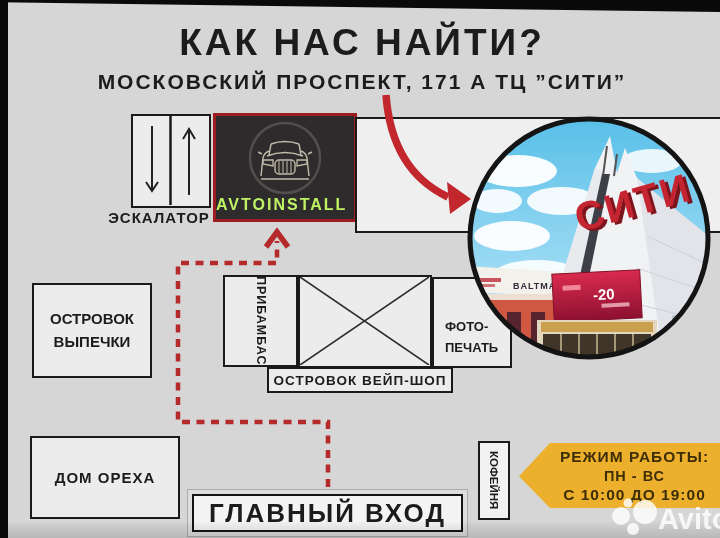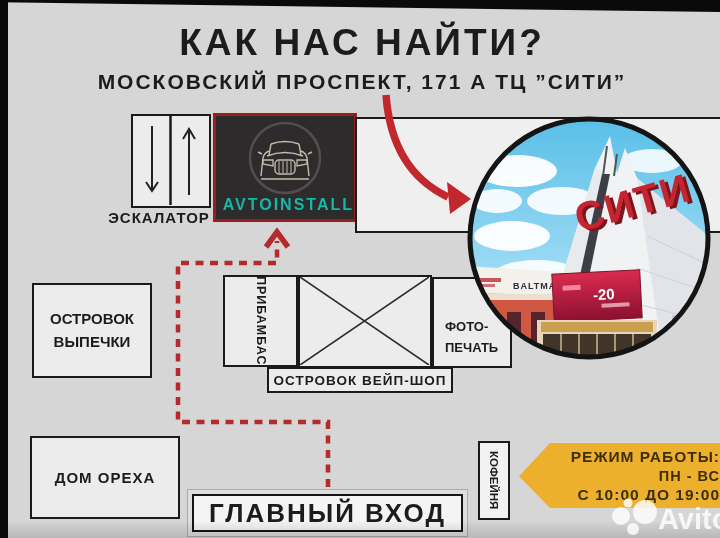--- a/index.html
+++ b/index.html
@@ -13,22 +13,22 @@
             background:linear-gradient(180deg,rgba(0,0,0,0.02),rgba(0,0,0,0.14));}
   .title{left:110px;top:22px;width:504px;text-align:center;font-size:37px;font-weight:bold;
          letter-spacing:3px;}
   .subtitle{left:55px;top:70px;width:614px;text-align:center;font-size:21px;font-weight:bold;
          letter-spacing:2px;}
   .mapbox{background:#ececec;border:2.5px solid #1a1a1a;}
   .esc-box{left:131px;top:114px;width:80px;height:94px;}
   .esc-label{left:106px;top:209px;width:106px;text-align:center;font-size:15px;font-weight:bold;letter-spacing:1px;}
   .store-box{left:213px;top:113px;width:144px;height:109px;background:#2d2b2c;
              border:3px solid #9c1d20;}
-  .store-name{position:absolute;left:0;right:0;bottom:5px;text-align:right;font-size:16px;
-              font-weight:bold;letter-spacing:2px;color:#14b8a6;}
+  .store-name{position:absolute;left:0;right:0;bottom:5px;text-align:left;font-size:16px;
+              font-weight:bold;letter-spacing:2px;color:#bef264;}
   .back-box{left:355px;top:117px;width:365px;height:116px;background:#efefef;
             border:2.5px solid #1a1a1a;border-right:none;}
   .photo-circle{left:467px;top:116px;width:244px;height:244px;}
   .bakery-box{left:32px;top:283px;width:120px;height:95px;display:flex;align-items:center;
               justify-content:center;text-align:center;font-size:15px;font-weight:bold;line-height:1.5;}
   .pribambas-box{left:223px;top:275px;width:75px;height:92px;display:flex;align-items:center;
               justify-content:center;}
   .vtext{writing-mode:vertical-rl;text-orientation:mixed;font-size:12.5px;font-weight:bold;letter-spacing:1px;}
   .x-box{left:298px;top:275px;width:134px;height:93px;}
   .photo-print-box{left:432px;top:277px;width:80px;height:91px;padding:38px 0 5px 11px;
@@ -39,21 +39,21 @@
               justify-content:center;font-size:15px;font-weight:bold;letter-spacing:1px;text-align:center;}
   .entrance-plate{left:187px;top:489px;width:281px;height:48px;background:#dedede;border:1px solid #ababab;}
   .entrance-box{position:absolute;left:4px;top:4px;right:4px;bottom:4px;background:#f4f4f4;
               border:2.5px solid #141414;display:flex;align-items:center;justify-content:center;
               font-size:26px;font-weight:bold;letter-spacing:2px;box-sizing:border-box;}
   .coffee-box{left:478px;top:441px;width:32px;height:79px;background:#f2f2f2;display:flex;
               align-items:center;justify-content:center;}
   .coffee-box .vtext{font-size:11.5px;letter-spacing:0;}
   .hours-banner{left:519px;top:443px;width:201px;height:65px;background:#edb02d;
               clip-path:polygon(0 51%,31px 0,100% 0,100% 100%,31px 100%);
-              display:flex;flex-direction:column;justify-content:center;align-items:flex-end;
+              display:flex;flex-direction:column;justify-content:center;align-items:center;
               padding-left:30px;color:#3d2e06;font-weight:bold;gap:2px;}
   .hours-line1{font-size:15.5px;letter-spacing:1px;}
   .hours-line2{font-size:14.5px;letter-spacing:1px;}
   .hours-line3{font-size:15.5px;letter-spacing:1px;}
   .overlay-svg{left:0;top:0;width:720px;height:538px;pointer-events:none;}
   .watermark{left:598px;top:490px;width:122px;height:46px;opacity:0.82;}
 </style>
 </head>
 <body>
 

